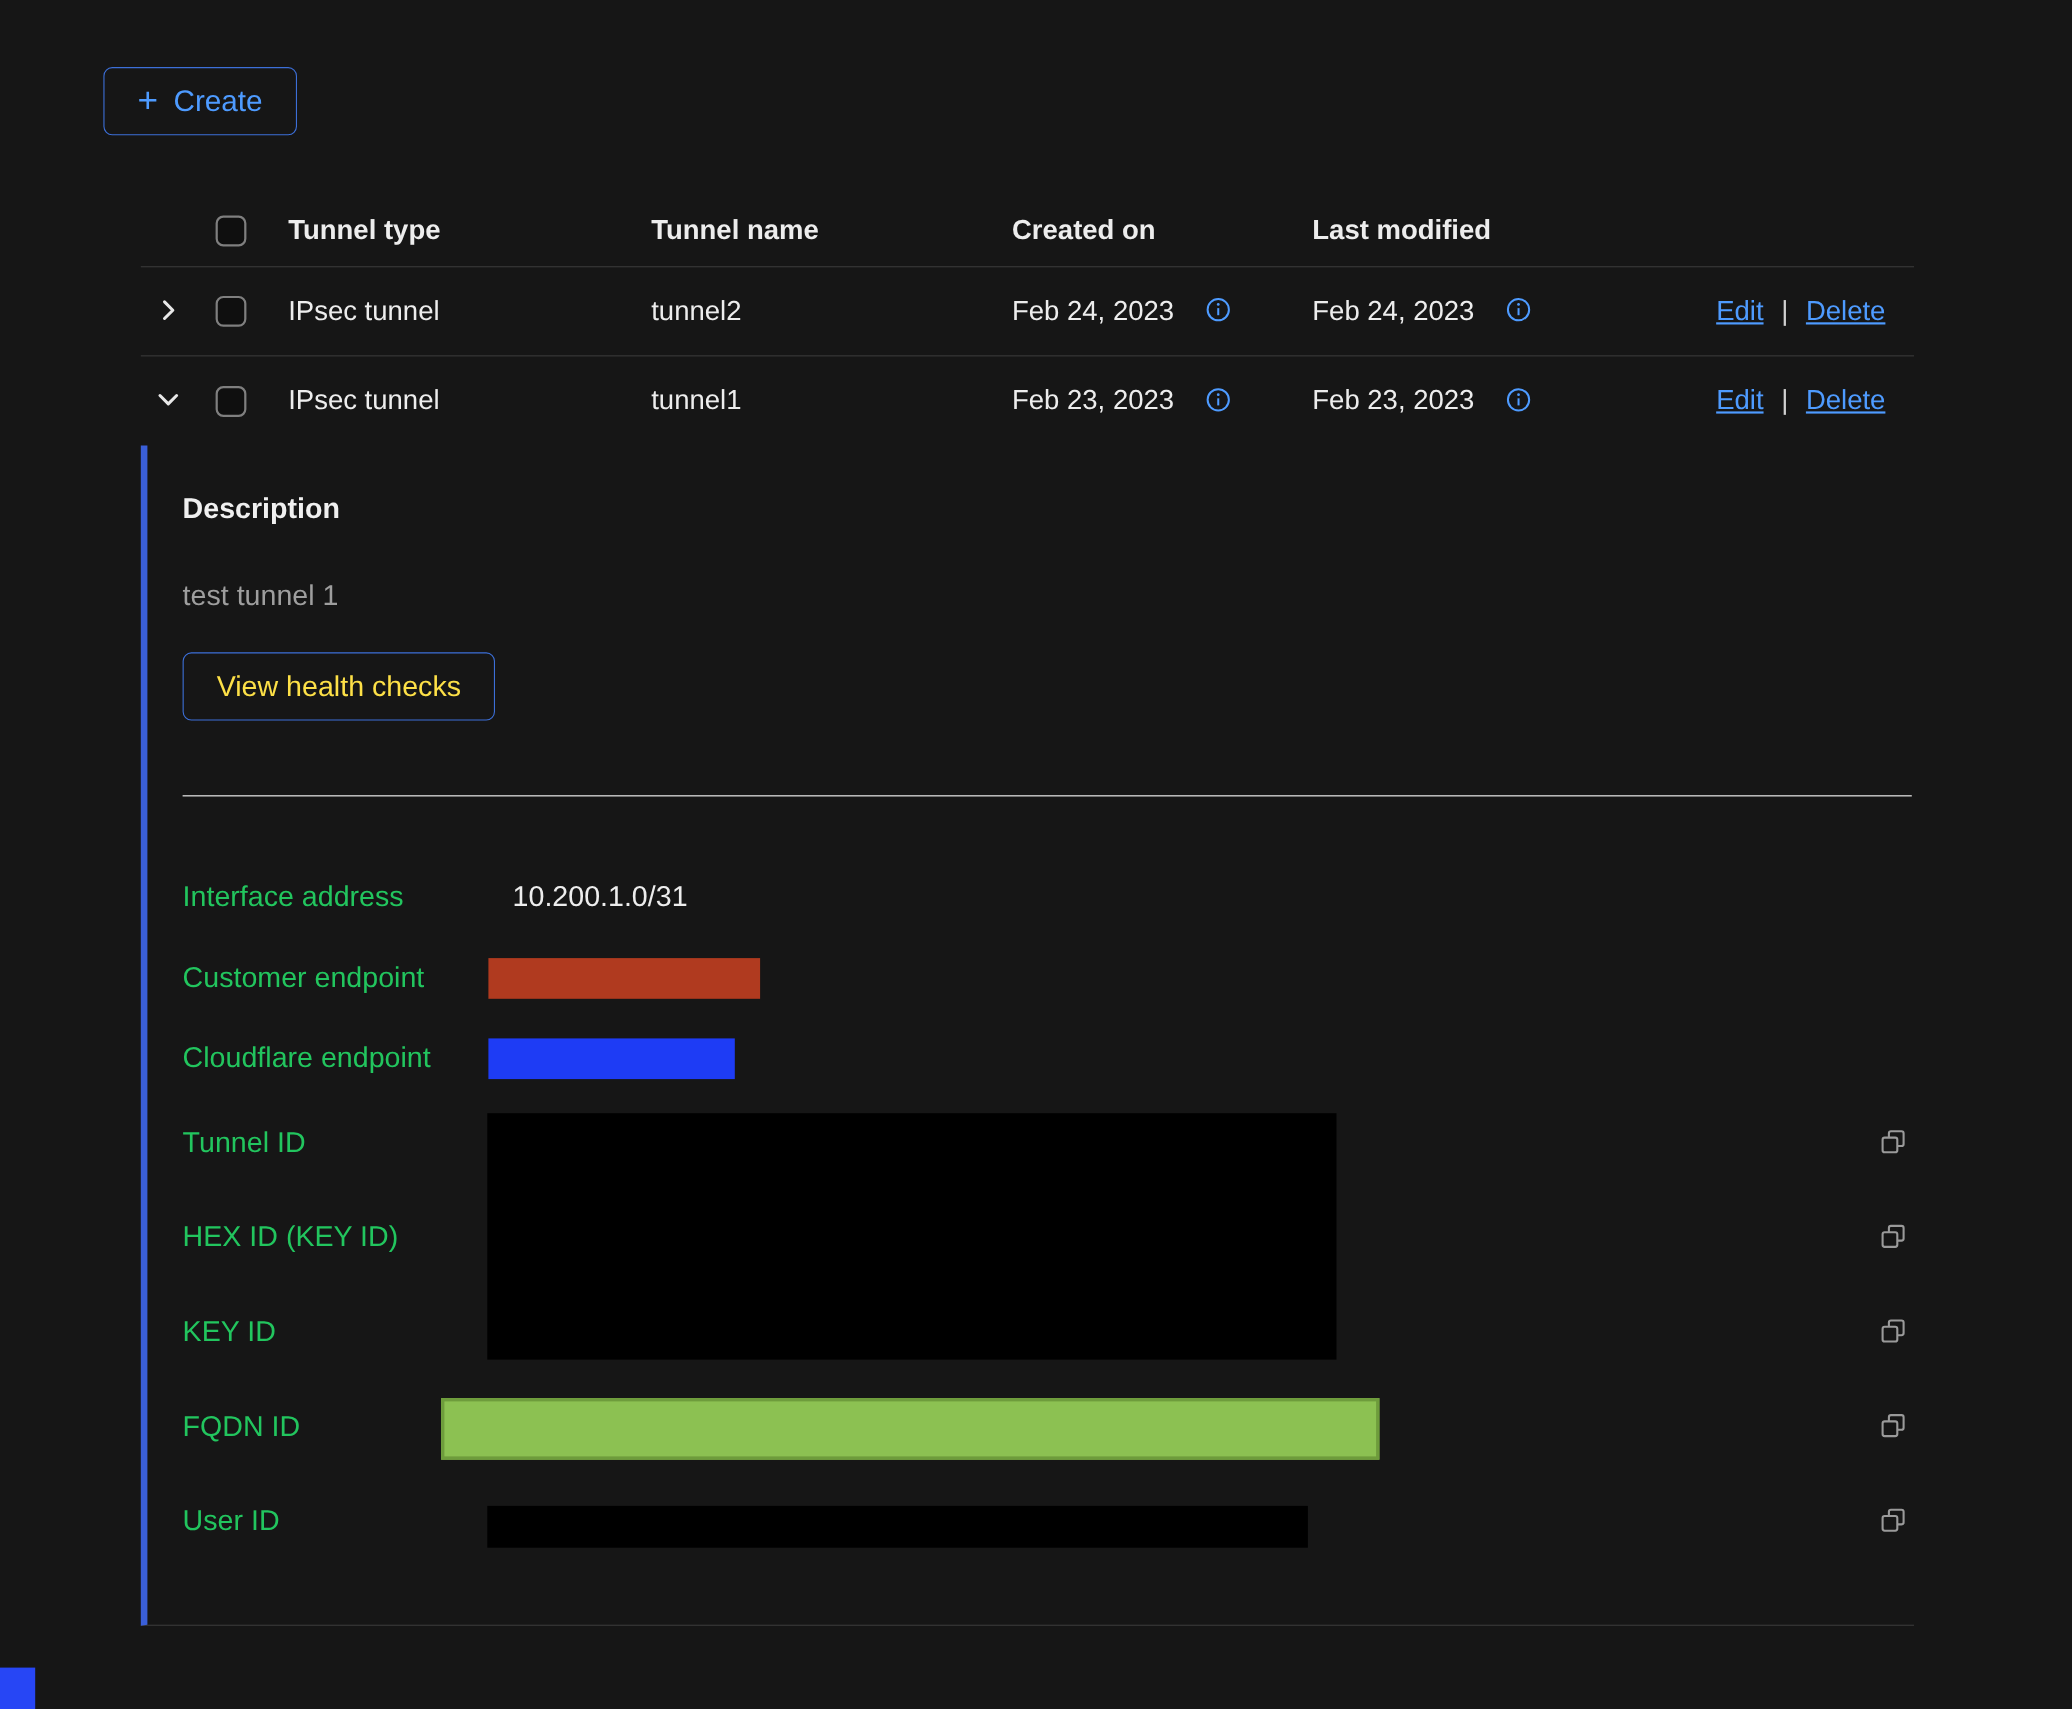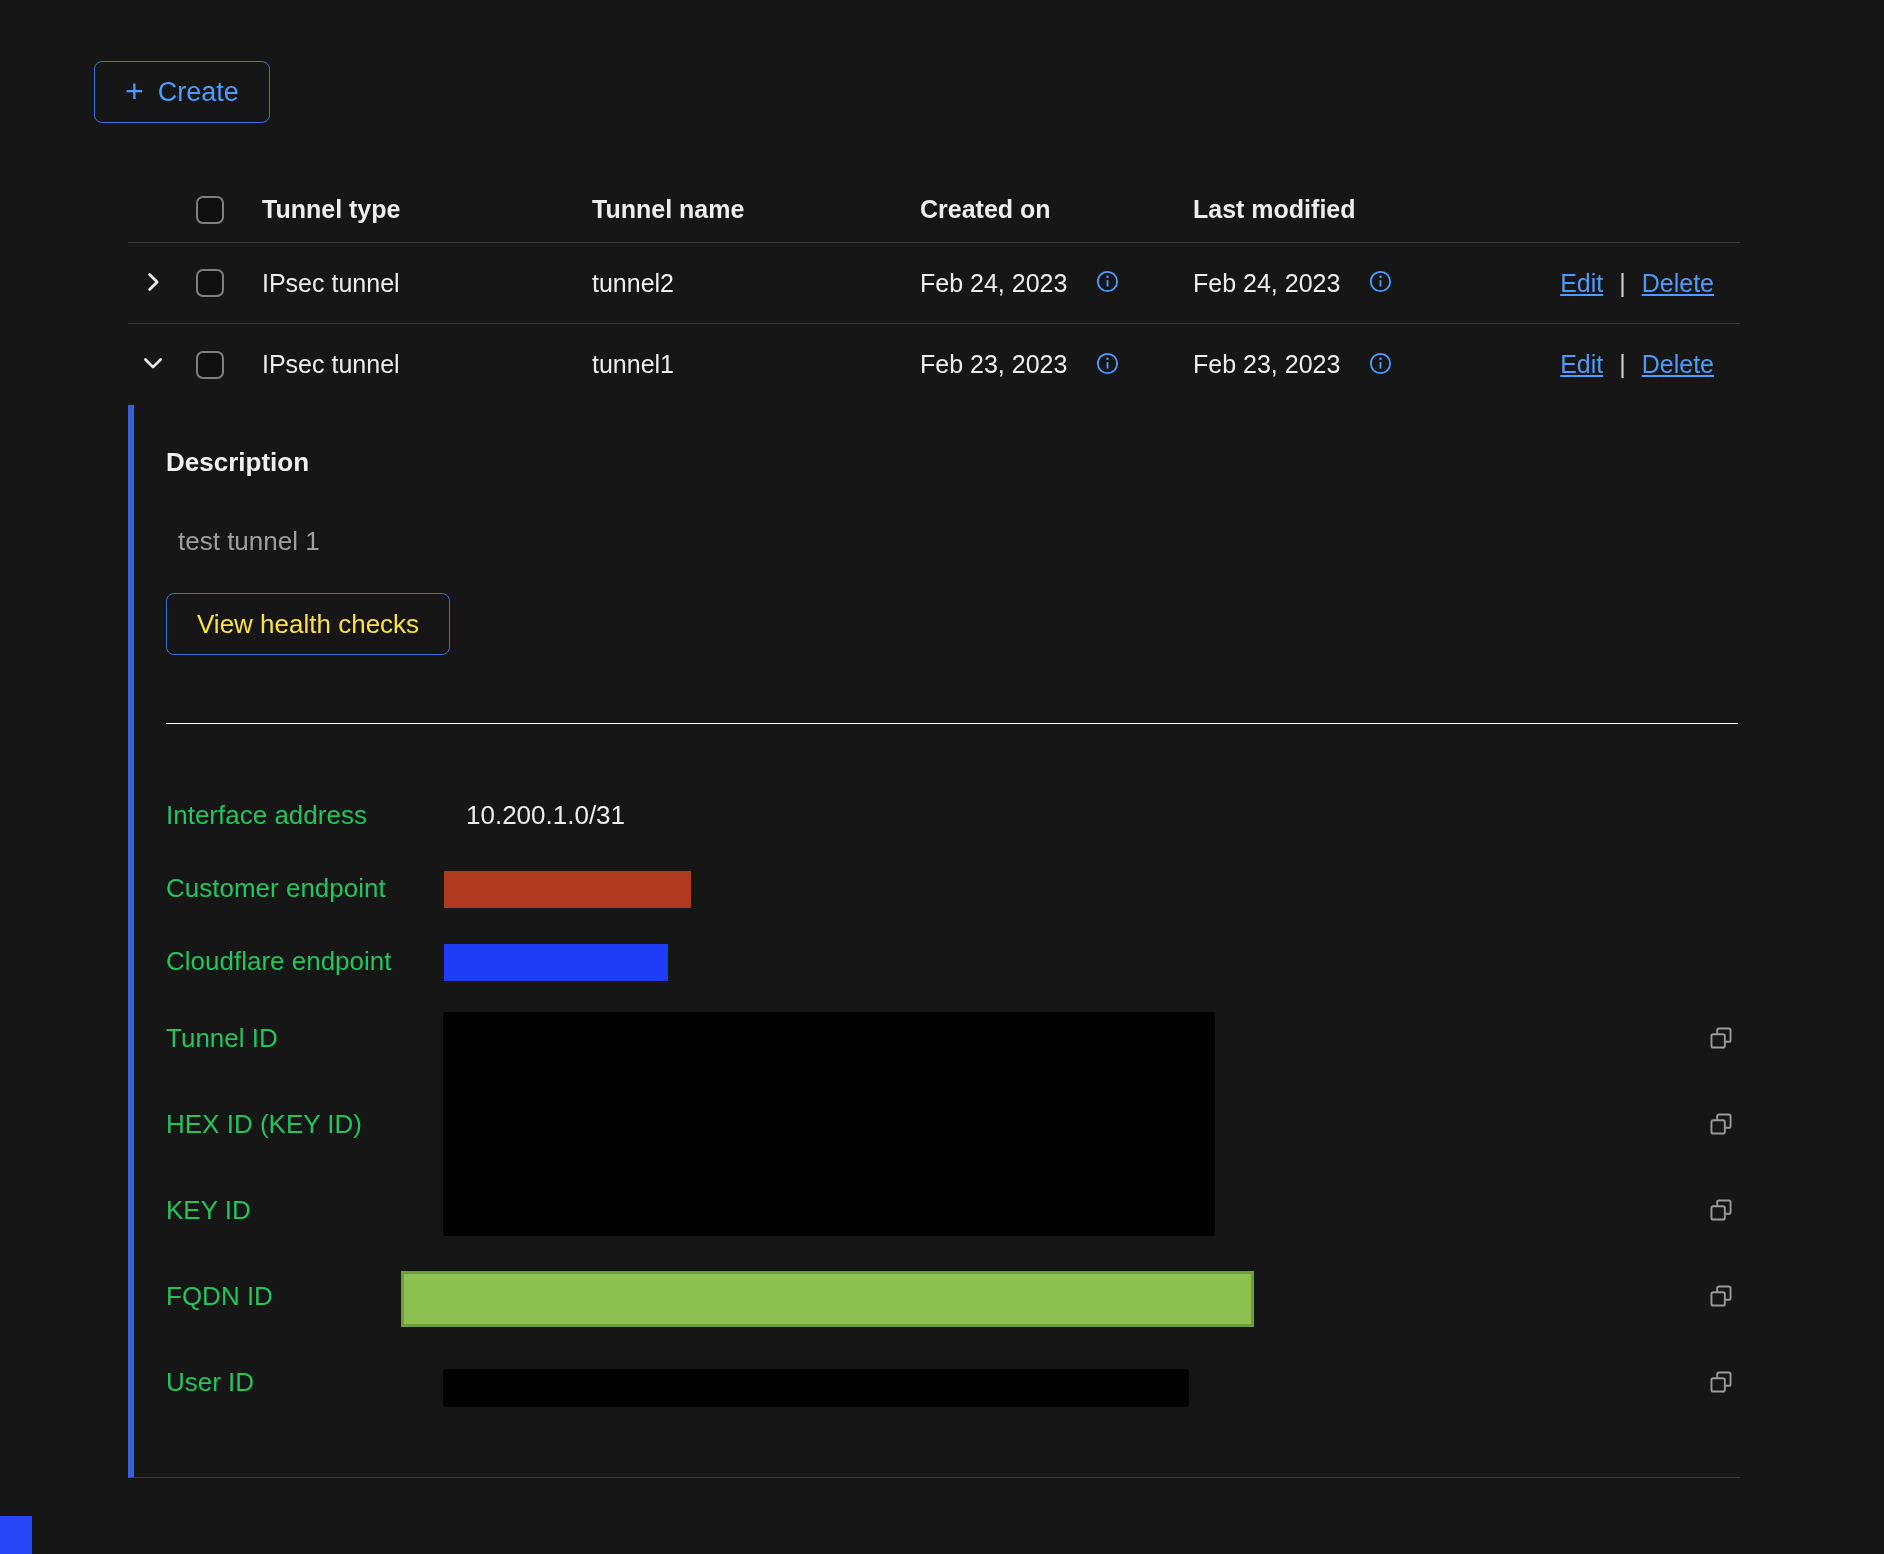--- a/index.html
+++ b/index.html
@@ -79,21 +79,21 @@
 
   
   .details {
     position: relative;
     height: 1073px;
     border-left: 6px solid #3a5fd9;
     border-bottom: 1px solid #3a3a3a;
   }
   .details .abs { position: absolute; }
   .desc-label { left: 32px; top: 42px; font-size: 26px; font-weight: bold; color: #f0f0f0; }
-  .desc-value { left: 44px; top: 121px; font-size: 26px; color: #9e9e9e; text-align: right; }
+  .desc-value { left: 32px; top: 121px; font-size: 26px; color: #9e9e9e; text-align: right; }
   .health-btn {
     left: 32px; top: 188px;
     height: 62px;
     padding: 0 30px;
     display: inline-flex;
     align-items: center;
     background: transparent;
     border: 1px solid #3c6fd8;
     border-radius: 8px;
     color: #fde047;

